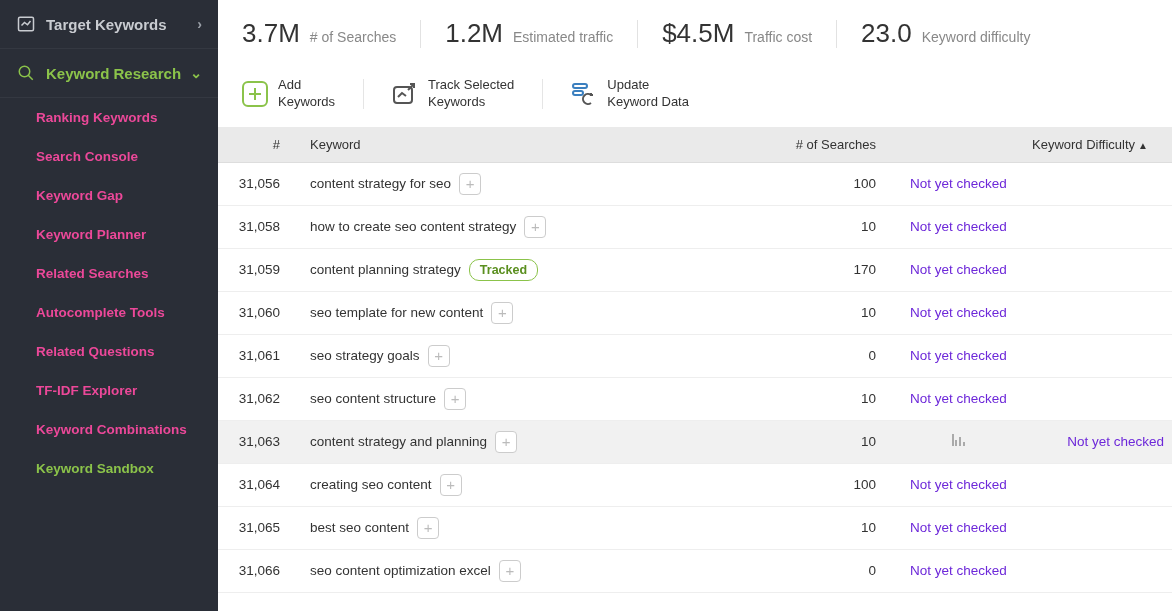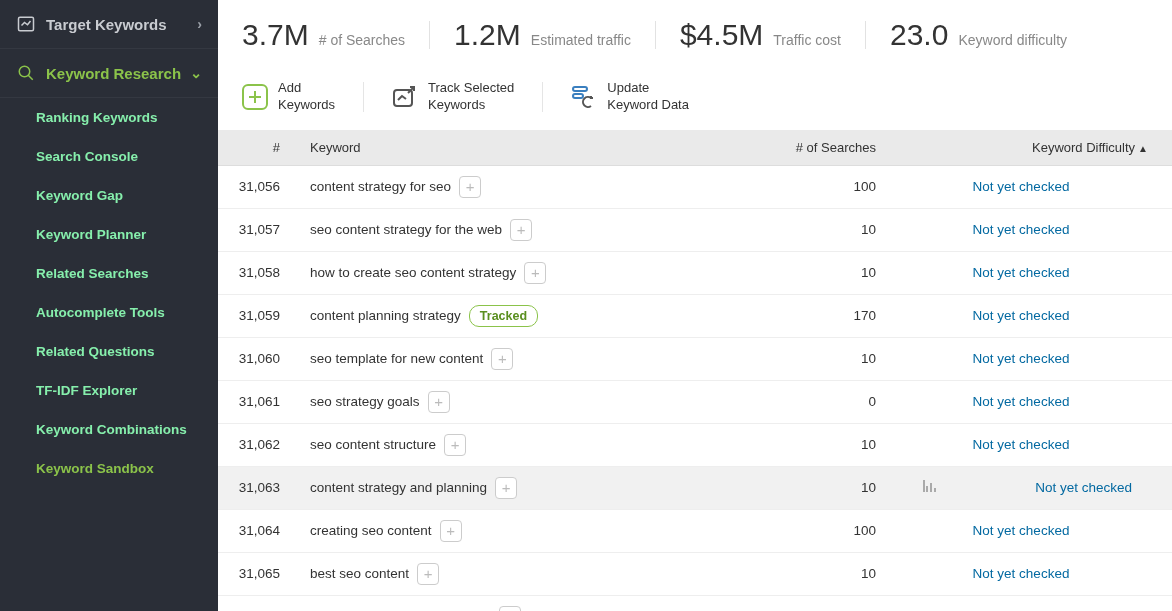--- a/index.html
+++ b/index.html
@@ -8,45 +8,45 @@
 
   
   .sidebar { width: 218px; background: #2a2e37; color: #c9ccd1; display: flex; flex-direction: column; }
   .side-section { display: flex; align-items: center; padding: 14px 16px; font-size: 15px; font-weight: 600; cursor: pointer; border-bottom: 1px solid rgba(255,255,255,0.05); }
   .side-section .icon-slot { width: 20px; height: 20px; margin-right: 10px; display: flex; align-items: center; justify-content: center; flex-shrink: 0; }
   .side-section .chev { margin-left: auto; font-size: 14px; color: #9ba0a8; }
   .side-section.active { color: #8bc34a; }
   .side-section.active .chev { color: #8bc34a; }
   .side-section.active .icon-slot svg { stroke: #8bc34a; }
   .sub-items { padding-bottom: 6px; }
-  .sub-item { padding: 12px 16px 12px 36px; font-size: 13.5px; font-weight: 600; color: #86efac; cursor: pointer; }
+  .sub-item { padding: 12px 16px 12px 36px; font-size: 13.5px; font-weight: 600; color: #ec4899; cursor: pointer; }
   .sub-item.active { color: #8bc34a; }
 
   
   .main { flex: 1; background: #fff; }
   .metrics { display: flex; align-items: center; padding: 18px 24px; gap: 16px; }
   .metric { display: flex; align-items: baseline; gap: 10px; }
-  .metric .val { font-size: 30px; font-weight: 400; color: #333; }
+  .metric .val { font-size: 26px; font-weight: 400; color: #333; }
   .metric .lbl { font-size: 14px; color: #888; }
   .metric-sep { width: 1px; height: 28px; background: #e2e2e2; margin: 0 8px; }
 
   .actions { display: flex; align-items: center; padding: 10px 24px 16px 24px; gap: 28px; }
   .action { display: flex; align-items: center; gap: 10px; cursor: pointer; }
   .action-icon { width: 26px; height: 26px; display: flex; align-items: center; justify-content: center; flex-shrink: 0; }
   .action-text { font-size: 13px; color: #333; line-height: 1.3; }
   .action-sep { width: 1px; height: 30px; background: #e5e5e5; }
 
   
   .table { width: 100%; border-collapse: collapse; }
   .thead-row th { background: #eaeaea; font-weight: 400; color: #333; font-size: 13px; padding: 10px 12px; text-align: left; border-bottom: 1px solid #ddd; }
   .thead-row th.num, .cell-num { text-align: right; width: 80px; padding-right: 18px; }
   .thead-row th.kw { width: 380px; }
   .thead-row th.searches, .cell-searches { text-align: right; width: 220px; padding-right: 22px; }
   .thead-row th.kd { text-align: right; padding-right: 24px; }
-  .cell-kd { text-align: center; padding-right: 40px; color: #0369a1; }
+  .cell-kd { text-align: left; padding-right: 8px; color: #6d28d9; }
   .sort-arrow { font-size: 10px; margin-left: 3px; }
   tbody tr { border-bottom: 1px solid #eee; }
   tbody tr.hover { background: #f1f1f1; }
   tbody td { padding: 10px 12px; font-size: 13.5px; color: #333; vertical-align: middle; }
   .cell-kw { display: flex; align-items: center; gap: 8px; }
   .kw-text { flex: 0 1 auto; }
   .kw-btn { width: 22px; height: 22px; border: 1px solid #ccc; border-radius: 4px; display: flex; align-items: center; justify-content: center; color: #bbb; font-size: 15px; line-height: 1; cursor: pointer; background: #fff; flex-shrink: 0; }
   .tracked-badge { border: 1px solid #8bc34a; color: #5a8f1f; font-size: 12.5px; padding: 3px 10px; border-radius: 10px; font-weight: 600; flex-shrink: 0; }
   .chart-icon-cell { width: 30px; color: #bbb; padding: 0 4px; }
 </style>
@@ -174,31 +174,20 @@
             <td>
               <div class="cell-kw">
                 <span class="kw-text">content strategy for seo</span>
                 <span class="kw-btn">+</span>
               </div>
             </td>
             <td class="cell-searches">100</td>
             <td class="cell-kd">Not yet checked</td>
           </tr>
           <tr>
-            <td class="cell-num">31,057</td>
-            <td>
-              <div class="cell-kw">
-                <span class="kw-text">seo content strategy for the web</span>
-                <span class="kw-btn">+</span>
-              </div>
-            </td>
-            <td class="cell-searches">10</td>
-            <td class="cell-kd">Not yet checked</td>
-          </tr>
-          <tr>
             <td class="cell-num">31,058</td>
             <td>
               <div class="cell-kw">
                 <span class="kw-text">how to create seo content strategy</span>
                 <span class="kw-btn">+</span>
               </div>
             </td>
             <td class="cell-searches">10</td>
             <td class="cell-kd">Not yet checked</td>
           </tr>

